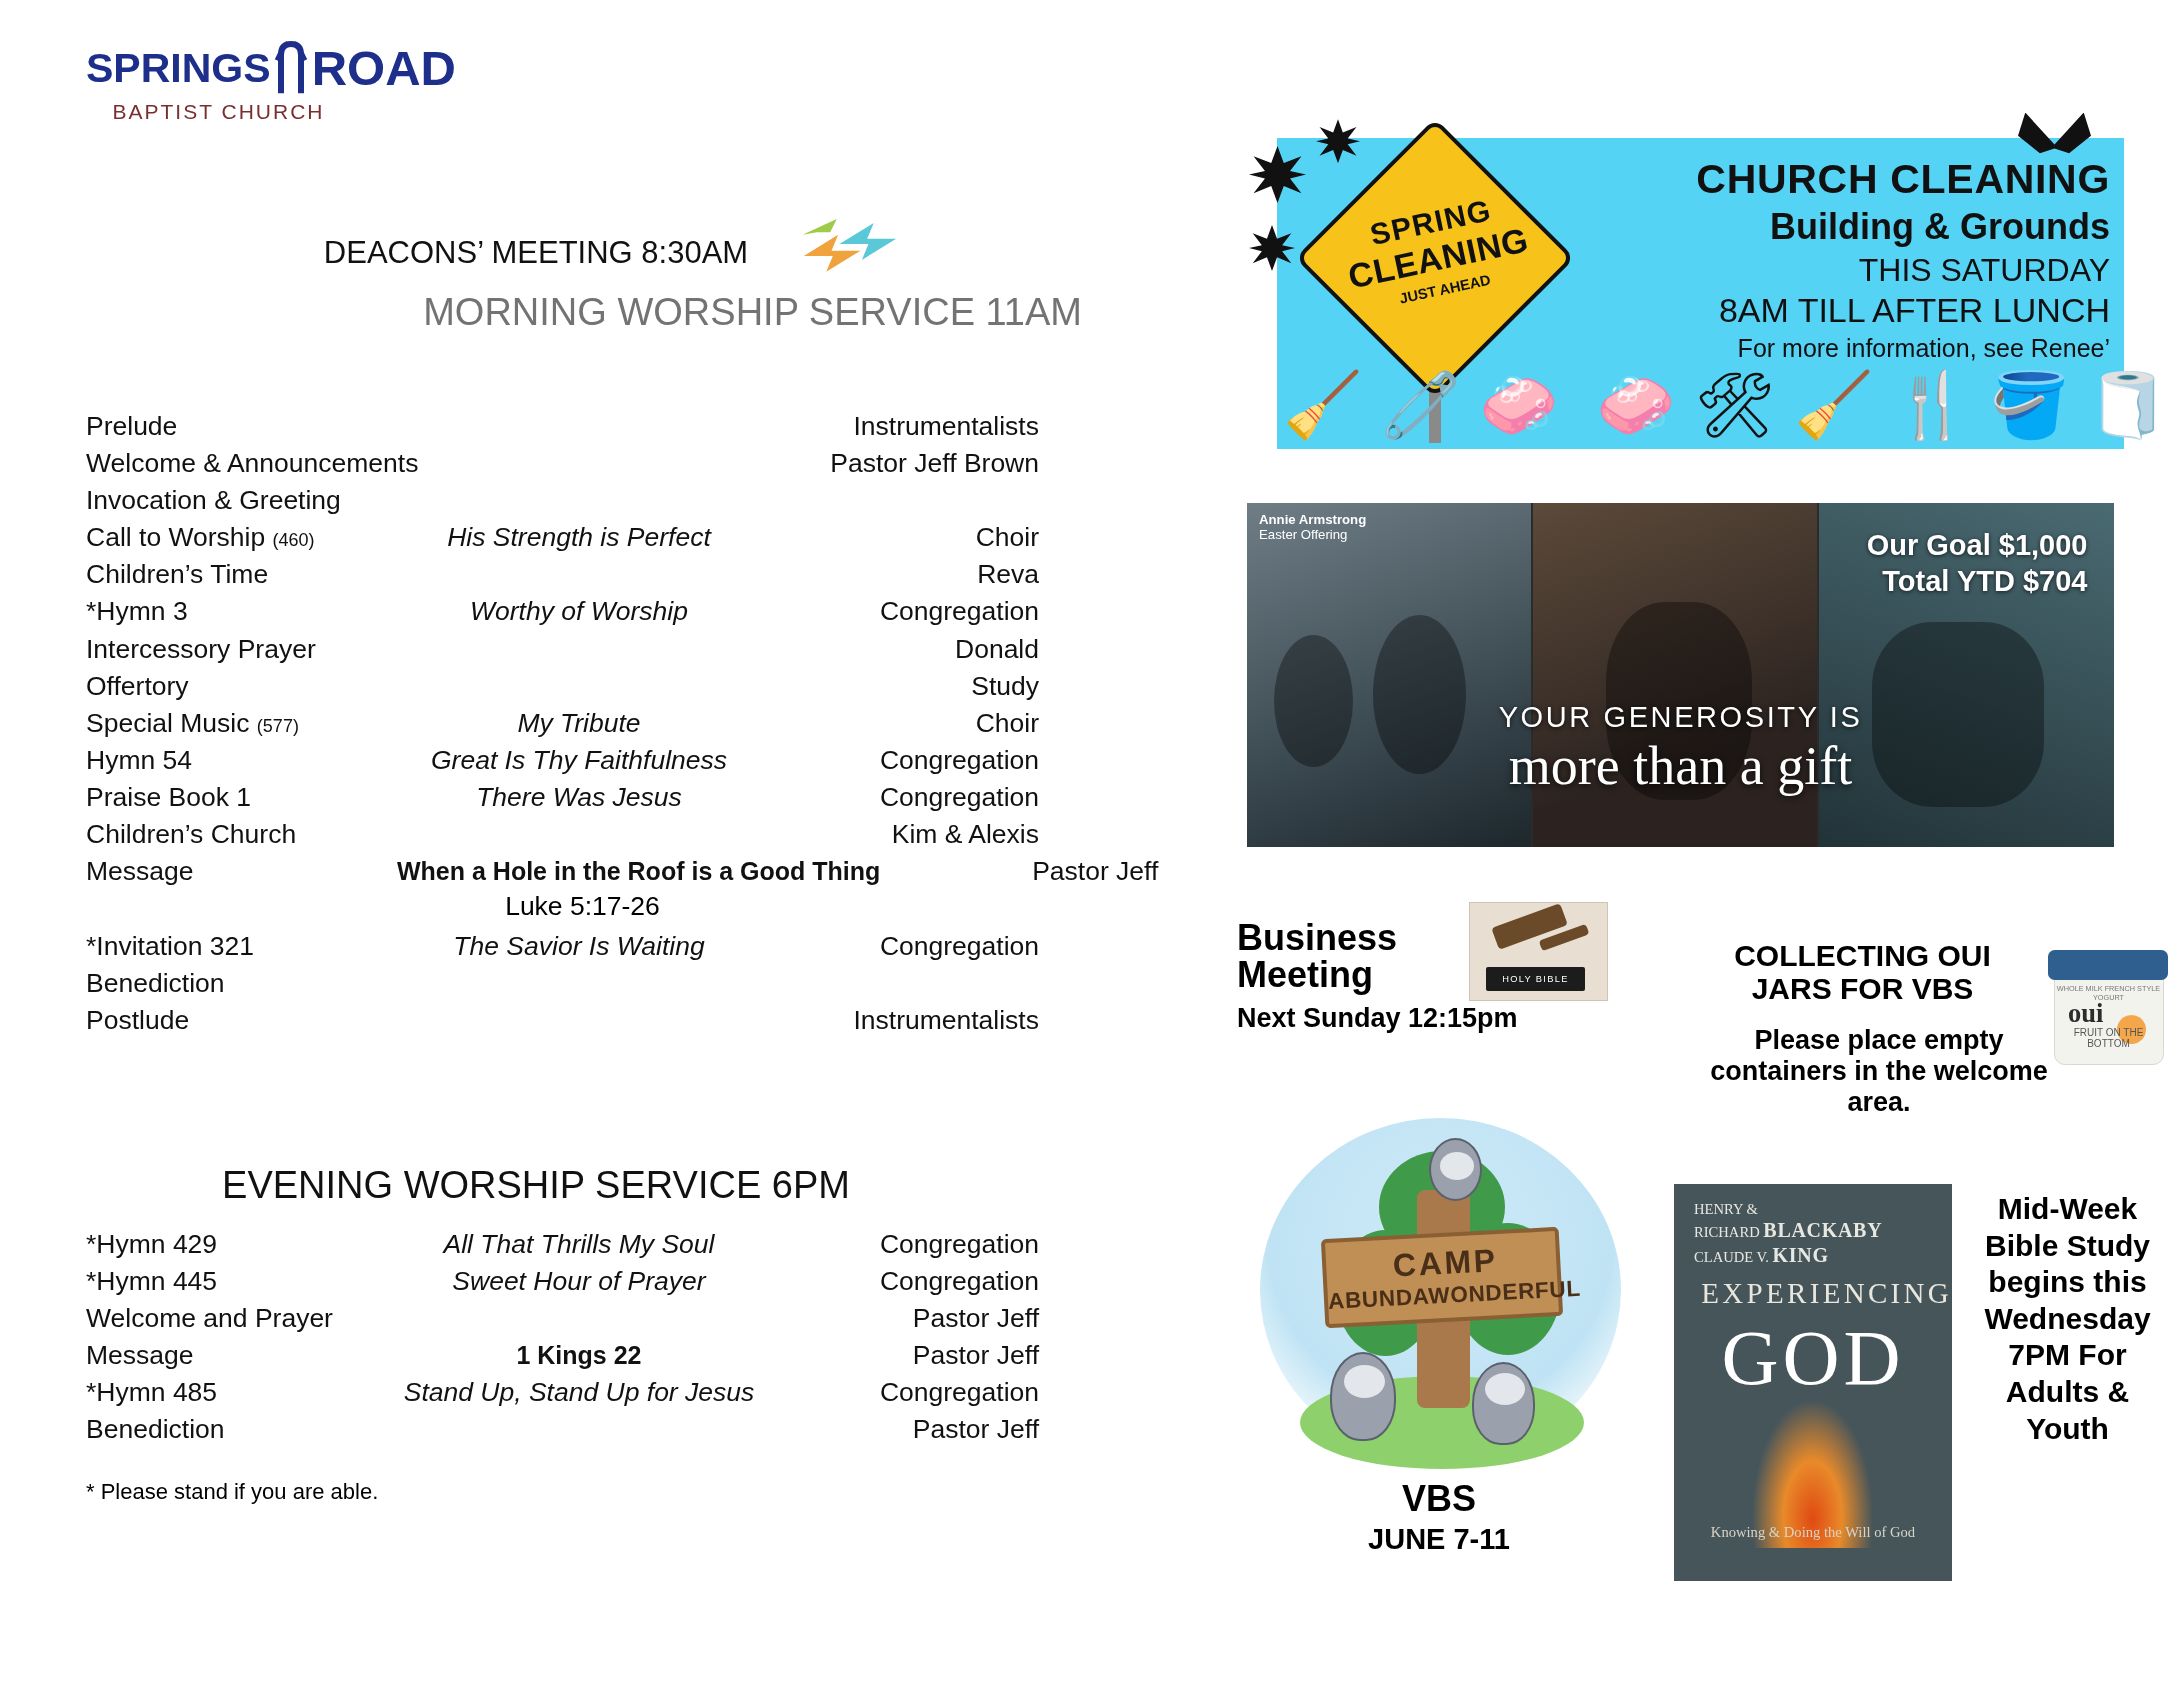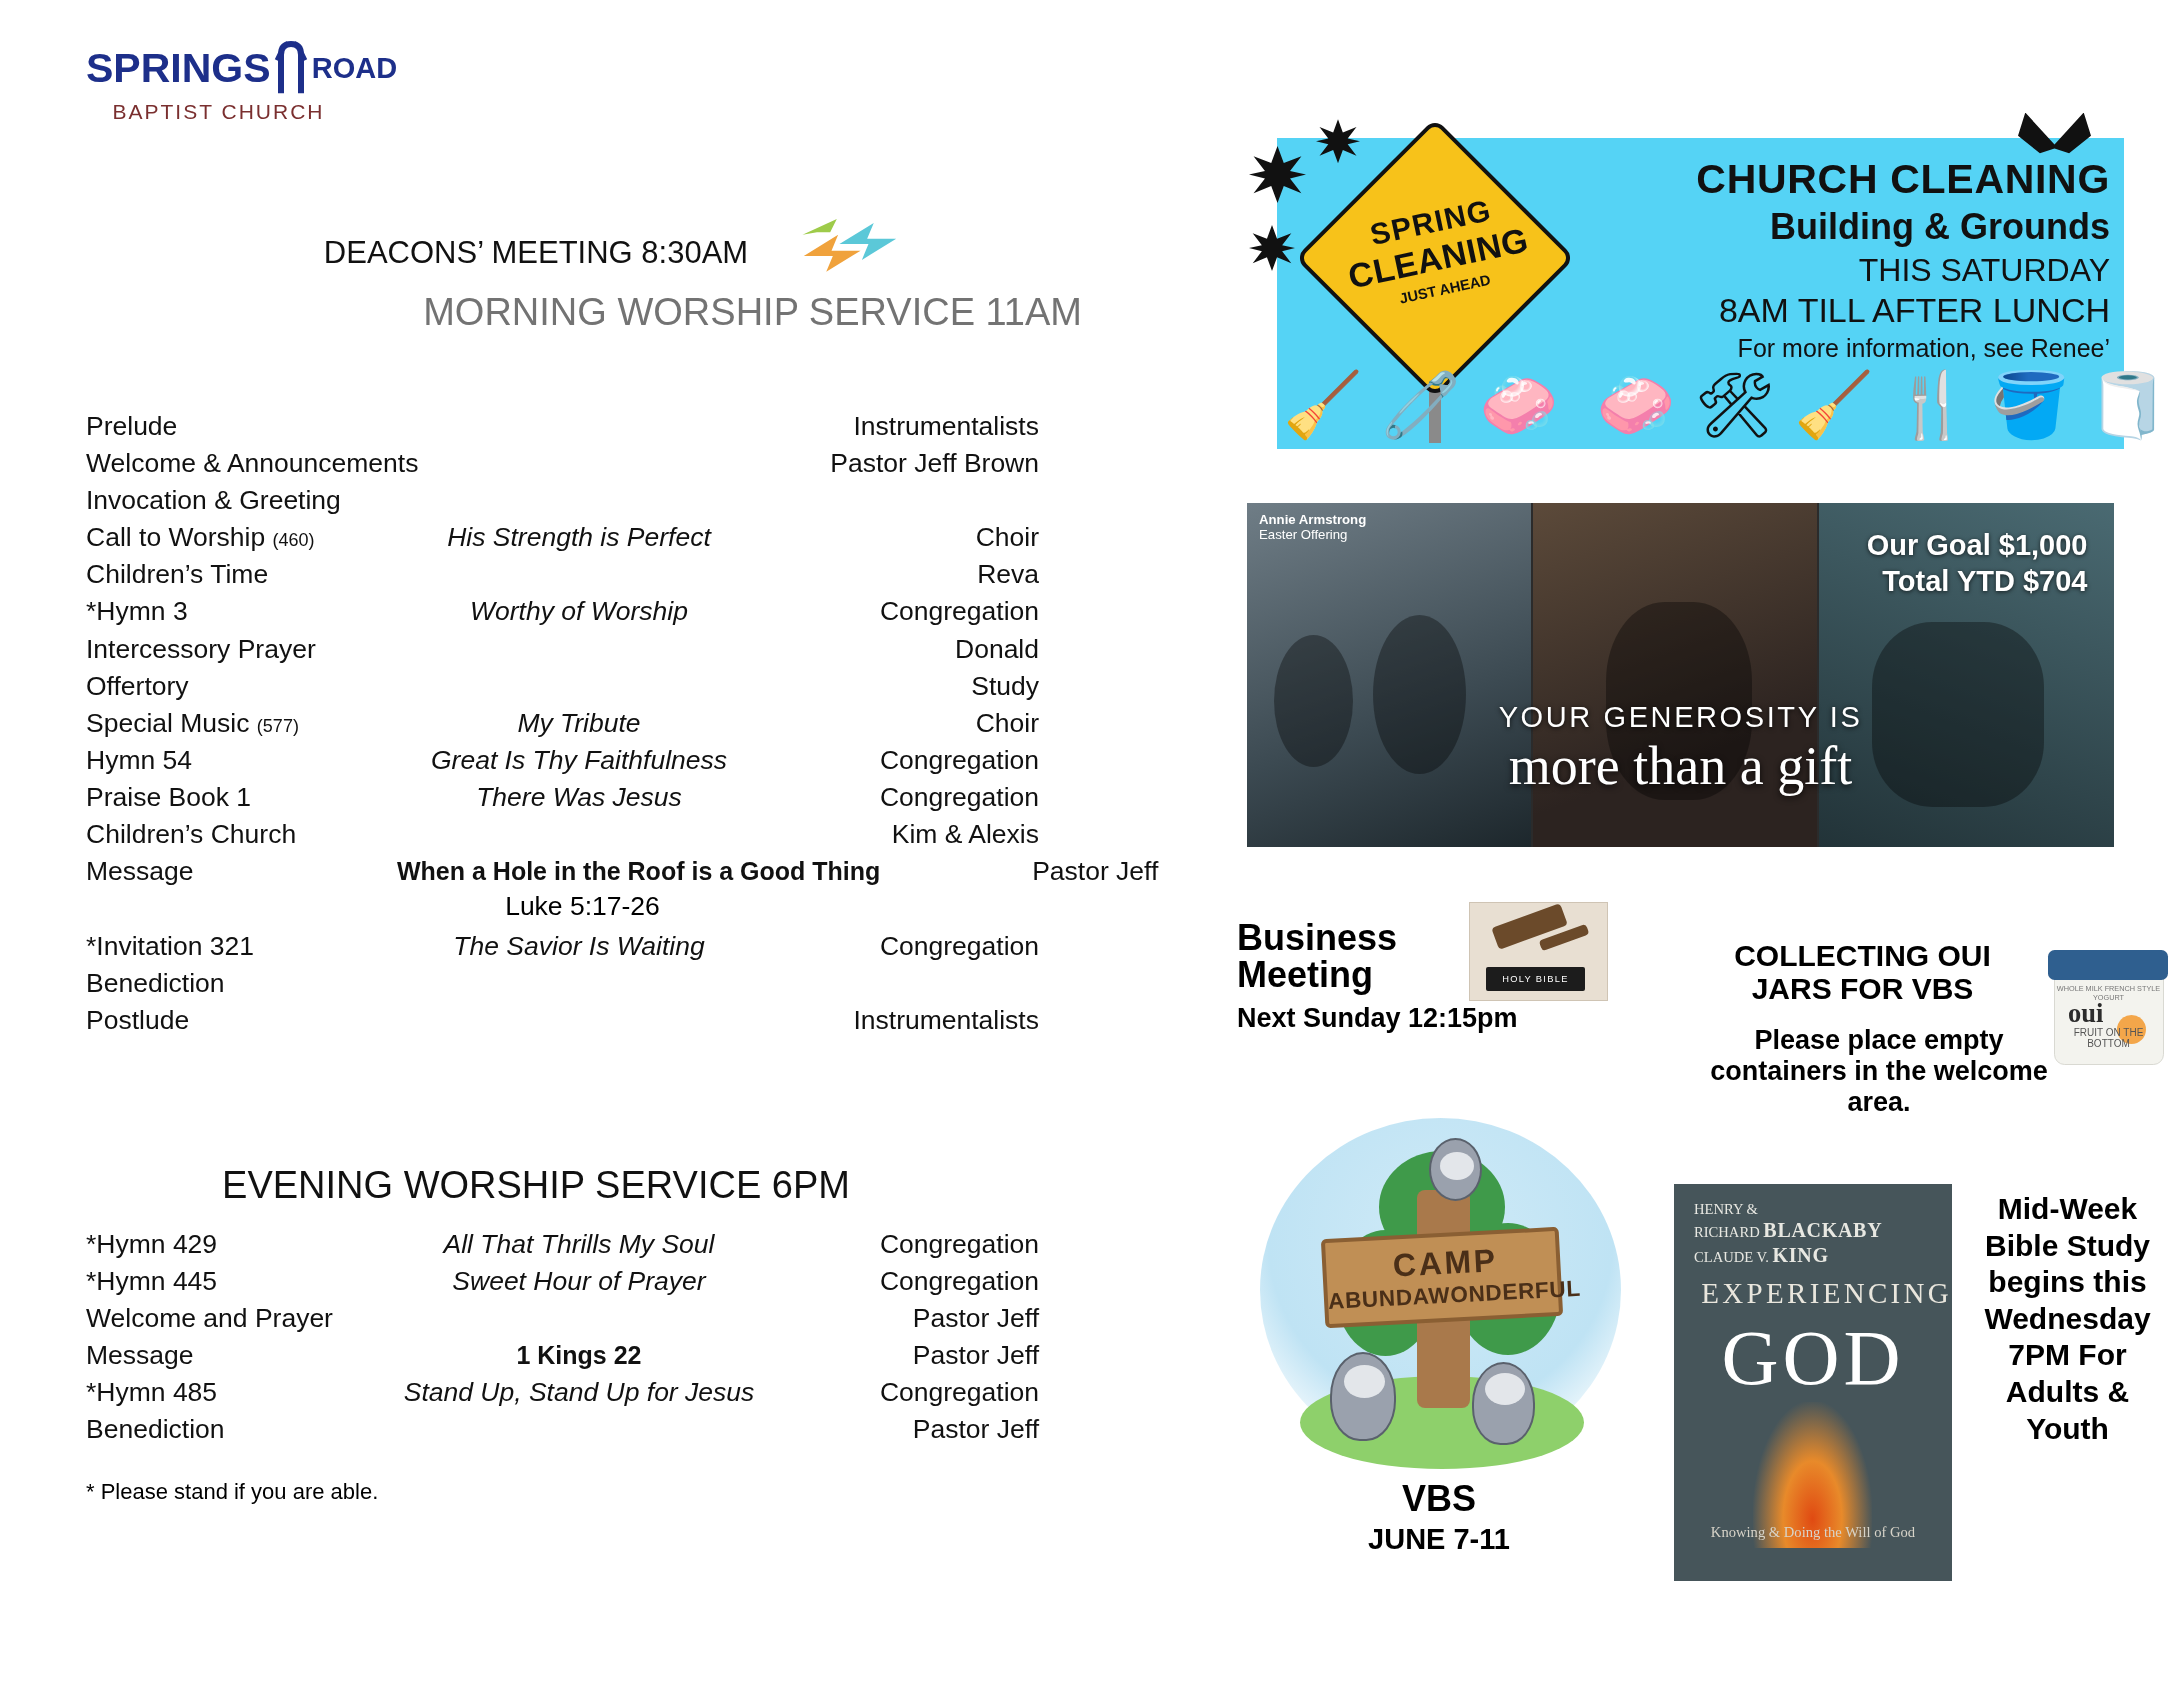--- a/index.html
+++ b/index.html
@@ -11,21 +11,21 @@
     overflow: hidden;
   }
   .page { position: relative; width: 2183px; height: 1687px; background:#fff; }
 
   
   .left { position: absolute; left: 0; top: 0; width: 1138px; height: 1687px; }
 
   .logo { position: absolute; left: 86px; top: 40px; width: 370px; }
   .logo-row { display: flex; align-items: center; }
   .logo-springs { font-family: "Liberation Sans", sans-serif; font-weight: bold; font-size: 41px; color:#1d2f8a; letter-spacing:0px; }
-  .logo-road { font-family: "Liberation Sans", sans-serif; font-weight: bold; font-size: 29px; color:#1d2f8a; }
+  .logo-road { font-family: "Liberation Sans", sans-serif; font-weight: bold; font-size: 49px; color:#1d2f8a; }
   .logo-mark { width: 36px; height: 56px; position: relative; margin: 0 2.6px; }
   .logo-sub { font-size: 21px; color:#7a2f2f; letter-spacing: 2px; margin-top: 4px; margin-left: 26.5px; font-weight: 500;}
 
   .deacons { position: absolute; left: 0; top: 235px; width: 1072px; text-align:center; font-size: 31px; color:#111; }
   .worship-hdr { position: absolute; left: 0; top: 291px; width: 1072px; text-align:right; font-size: 38px; color:#737373;margin-left:10px; }
 
   .arrows { position:absolute; left: 797px; top: 215px; width: 106px; height: 66px; }
 
   .order { position: absolute; left: 86px; top: 413px; width: 953px; }
   .orow { display: flex; align-items: baseline; font-size: 26.5px; color:#111; line-height: 1.0; margin-bottom: 10.6px; }

